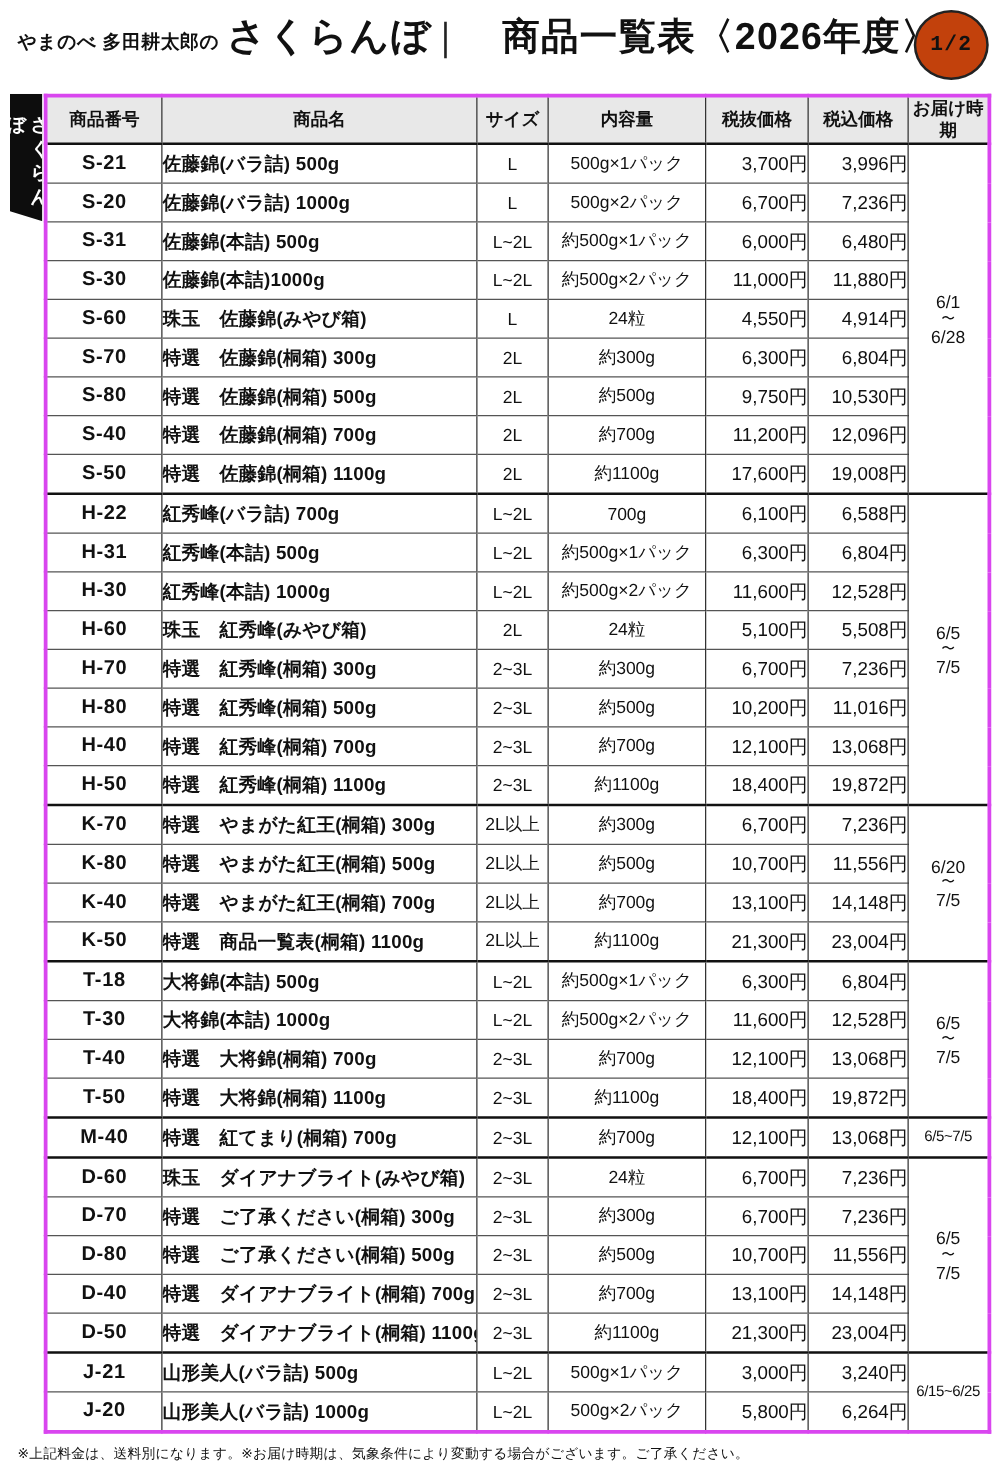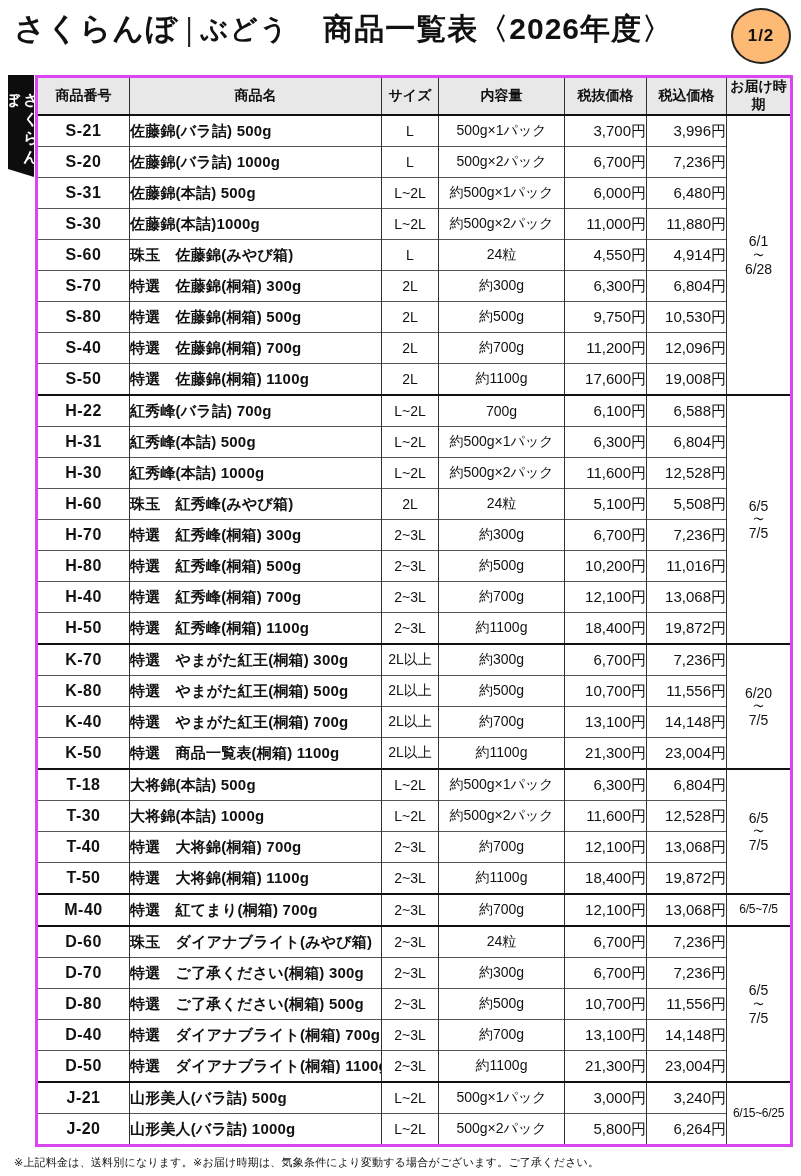--- a/index.html
+++ b/index.html
@@ -11,23 +11,23 @@
   
   .header{position:absolute;top:8px;left:14px;right:0;height:62px;}
   .logo-line{display:flex;align-items:center;}
   .farm-prefix{font-size:15px;font-weight:bold;letter-spacing:.5px;margin-right:6px;padding-top:8px;}
   .brand-main{font-size:31px;font-weight:bold;letter-spacing:1px;}
   .brand-divider{font-size:26px;font-weight:300;margin:0 8px;color:#222;transform:scaleY(1.2);display:inline-block;}
   .brand-sub{font-size:27px;font-weight:bold;letter-spacing:2px;}
   .doc-title{font-size:30px;font-weight:bold;letter-spacing:1px;margin-left:34px;}
   .page-circle{
     position:absolute;top:0px;right:10px;width:56px;height:52px;
-    border:2px solid #222;border-radius:50%;background:#fdba74;
+    border:2px solid #222;border-radius:50%;background:#c2410c;
     display:flex;align-items:center;justify-content:center;
-    font-size:17px;font-weight:bold;letter-spacing:1px;
+    font-size:17px;font-weight:bold;letter-spacing:1px;font-family:Liberation Mono, monospace;
   }
   
   .category-tab{
     position:absolute;left:8px;top:75px;width:26px;height:102px;
     background:#0d0d0d;color:#fff;
     writing-mode:vertical-rl;text-orientation:upright;
     font-size:15px;font-weight:bold;letter-spacing:2px;
     display:flex;align-items:center;justify-content:flex-start;
     padding-top:7px;box-sizing:border-box;
     clip-path:polygon(0 0,100% 0,100% 100%,0 calc(100% - 8px));
@@ -60,23 +60,23 @@
   .footnote{
     position:absolute;left:14px;top:1155px;font-size:11px;font-weight:normal;
     letter-spacing:.2px;color:#111;
   }
 </style>
 </head>
 <body>
 
 <div class="header">
   <div class="logo-line">
+    <span class="farm-prefix">やまのべ 多田耕太郎の</span>
     <span class="brand-main">さくらんぼ</span>
     <span class="brand-divider">|</span>
-    <span class="brand-sub">ぶどう</span>
     <span class="doc-title">商品一覧表〈2026年度〉</span>
   </div>
   <div class="page-circle">
     <span>1/2</span>
   </div>
 </div>
 
 <div class="category-tab">さくらんぼ</div>
 
 <table class="products">

